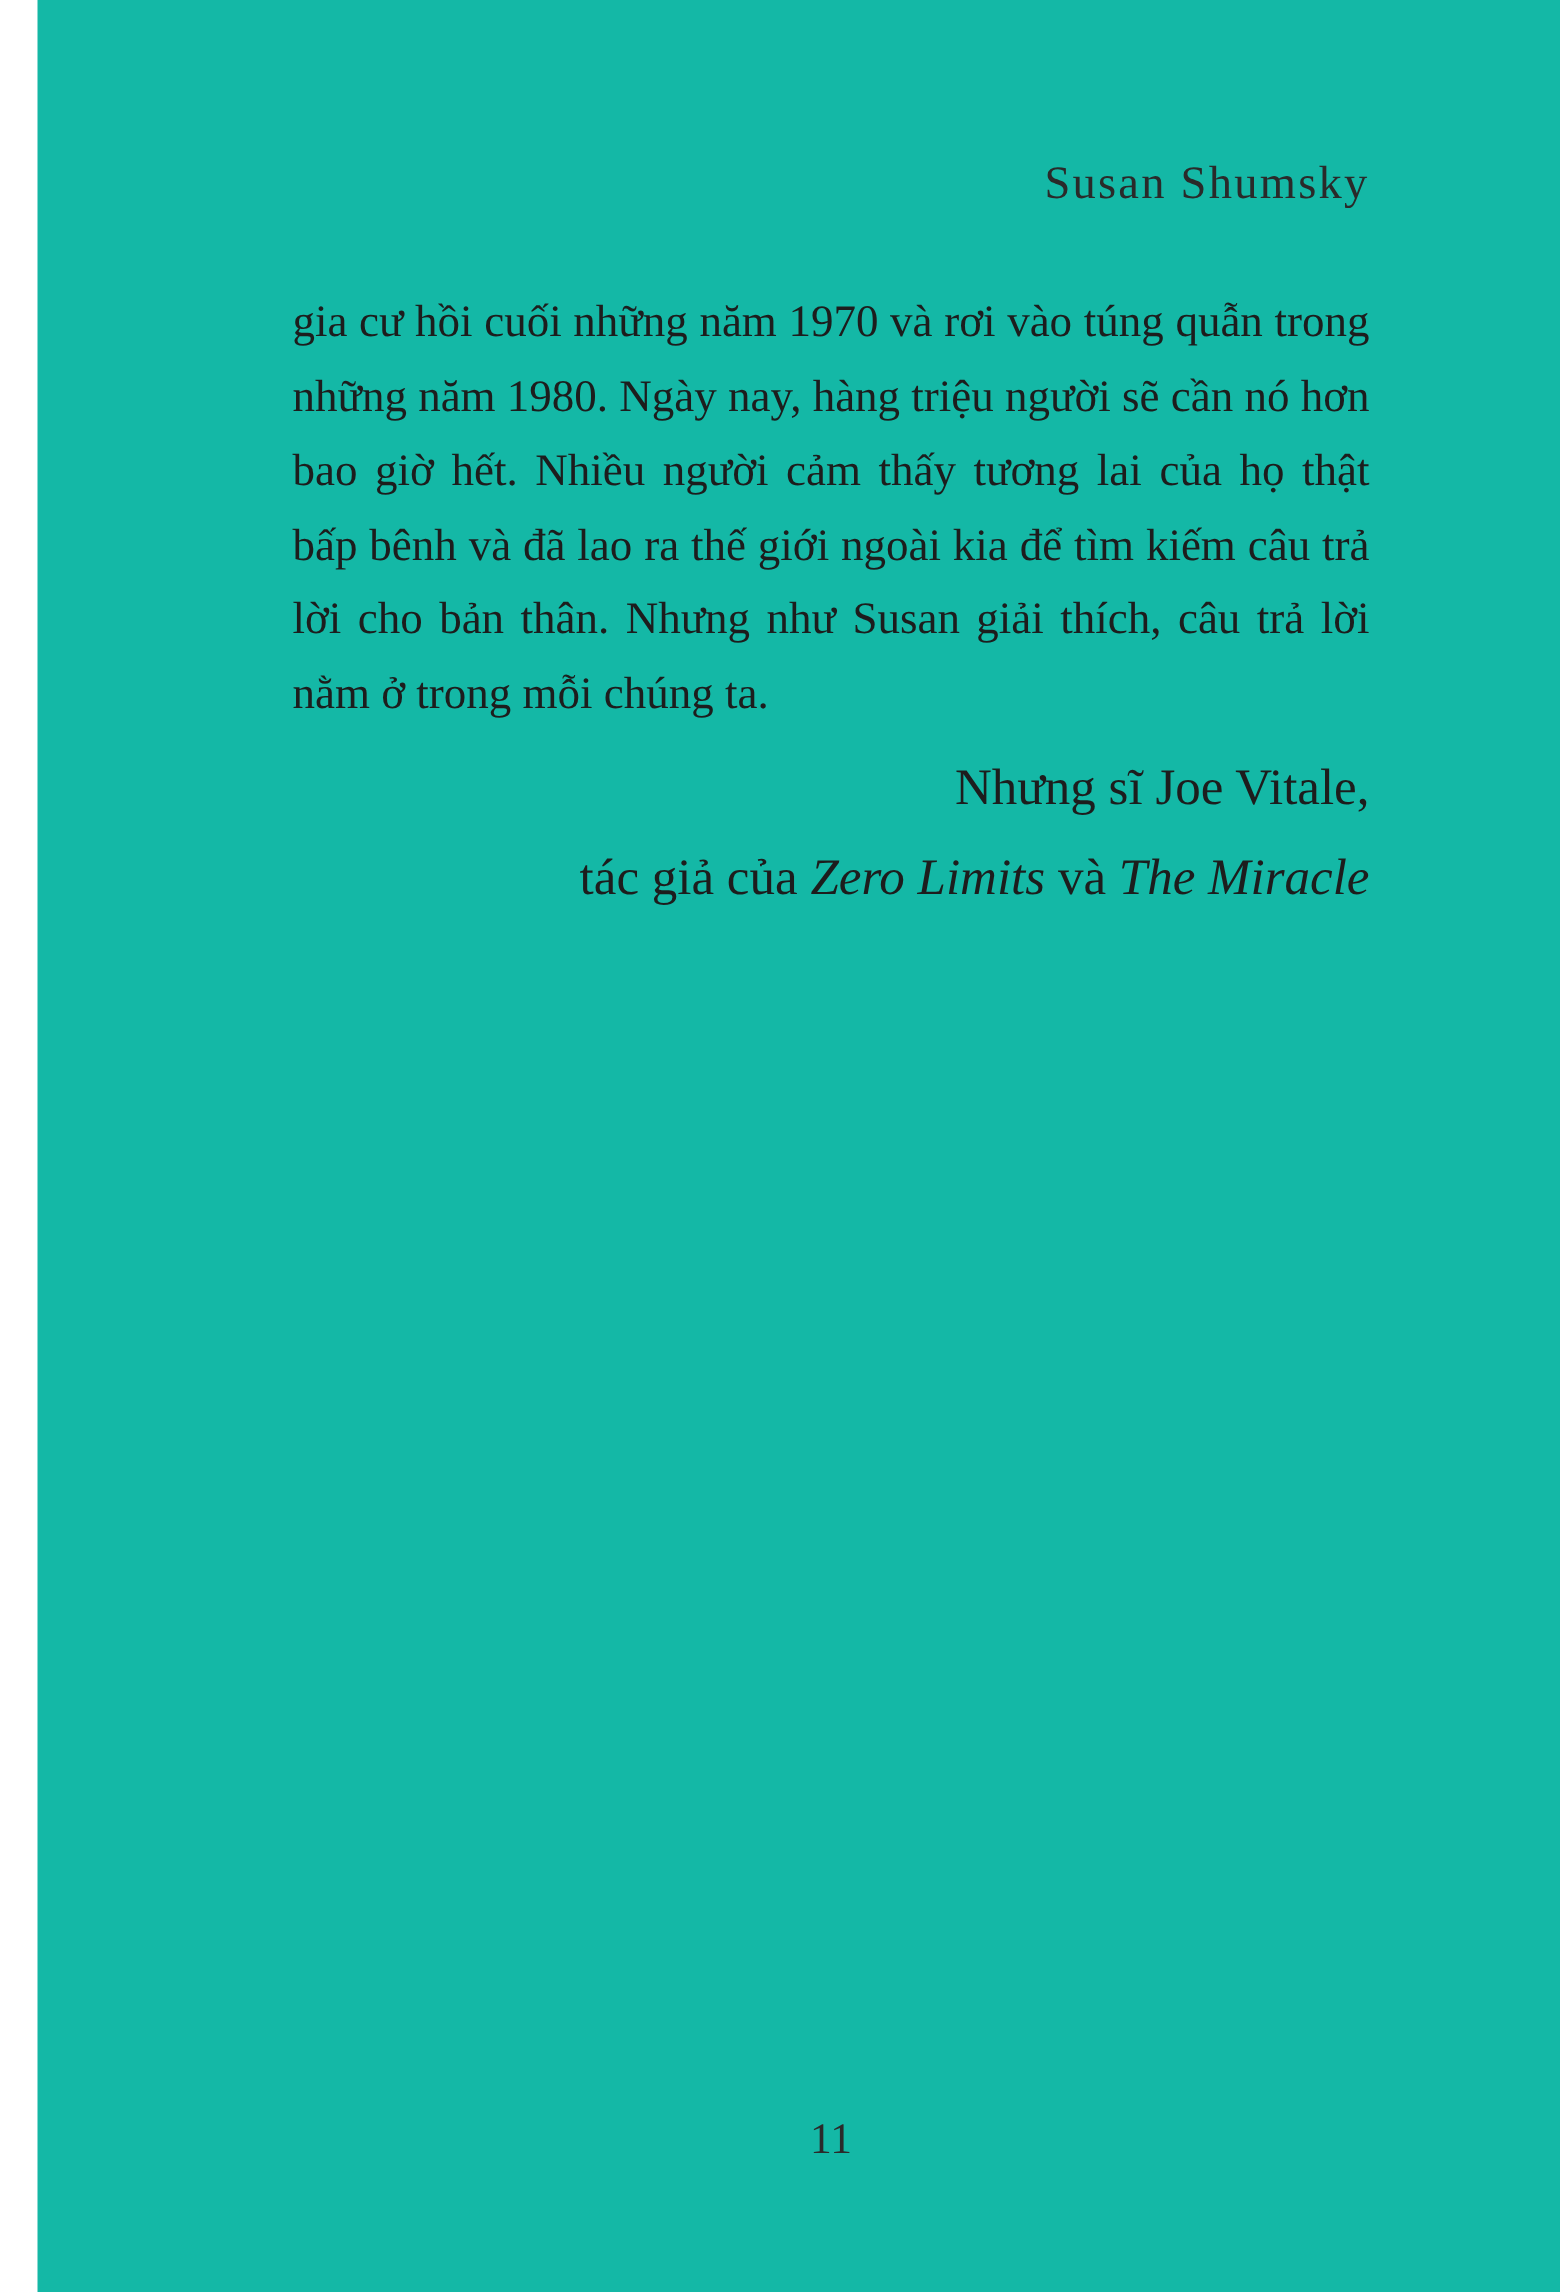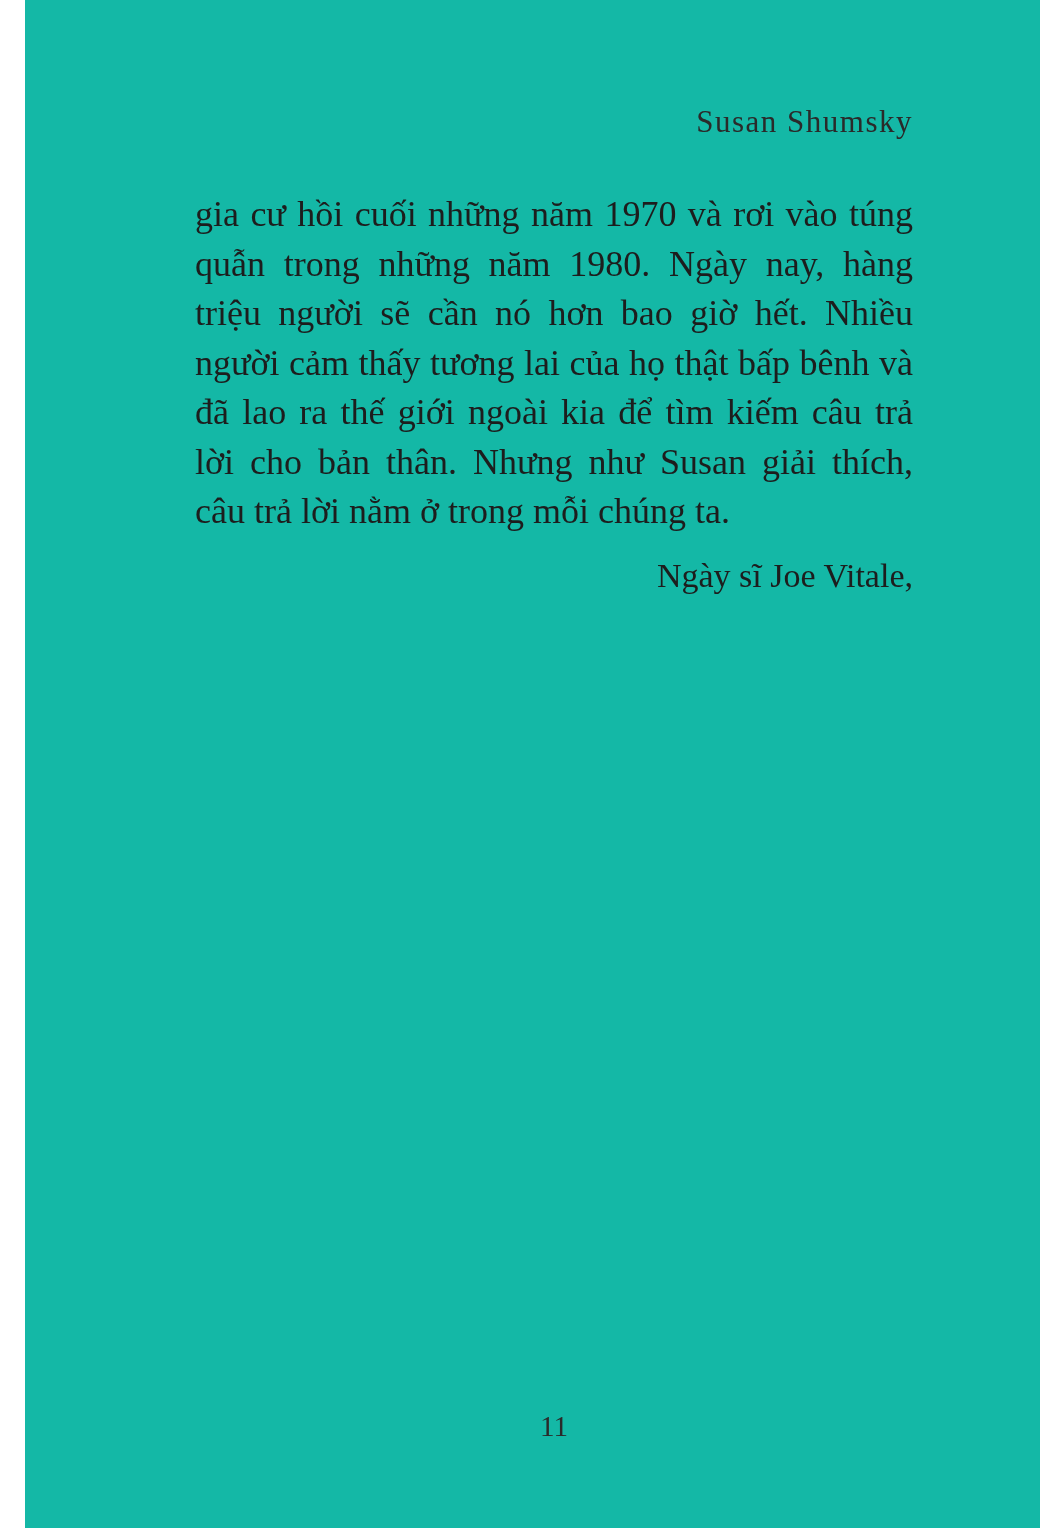--- a/index.html
+++ b/index.html
@@ -21,21 +21,21 @@
   .running-header {
     margin: 0 152px 0 170px;
     padding-top: 104px;
     text-align: right;
     font-size: 31px;
     letter-spacing: 1.5px;
     color: #2a2a2a;
   }
   .body-text {
     margin: 50px 152px 0 170px;
-    font-size: 36px;
+    font-size: 30px;
     line-height: 49.5px;
     text-align: justify;
     color: #1d1d1d;
   }
   .body-text p {
     margin: 0 0 20px 0;
   }
   .body-text p.indent {
     text-indent: 46px;
   }
@@ -69,18 +69,19 @@
 
 <div class="page">
 
   <div class="running-header">Susan Shumsky</div>
 
   <div class="body-text">
     <p>gia cư hồi cuối những năm 1970 và rơi vào túng quẫn trong những năm 1980. Ngày nay, hàng triệu người sẽ cần nó hơn bao giờ hết. Nhiều người cảm thấy tương lai của họ thật bấp bênh và đã lao ra thế giới ngoài kia để tìm kiếm câu trả lời cho bản thân. Nhưng như Susan giải thích, câu trả lời nằm ở trong mỗi chúng ta.</p>
   </div>
 
   <div class="signature-block">
-    <p class="signature-name">Ngày sĩ Joe Vitale,</p>
+    <p class="signature-name">Nhưng sĩ Joe Vitale,</p>
+    <p class="signature-byline"><span>tác giả của </span><span class="book-title">Zero Limits</span><span> và </span><span class="book-title">The Miracle</span></p>
   </div>
 
   <div class="page-number">11</div>
 
 </div>
 
 </body></html>

